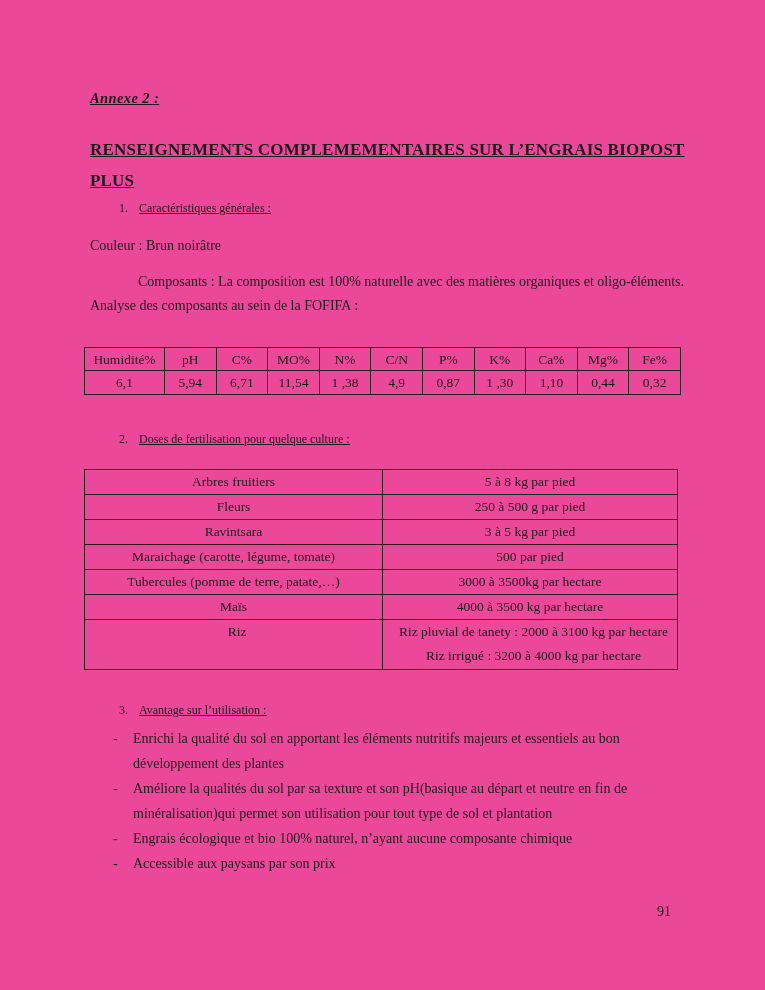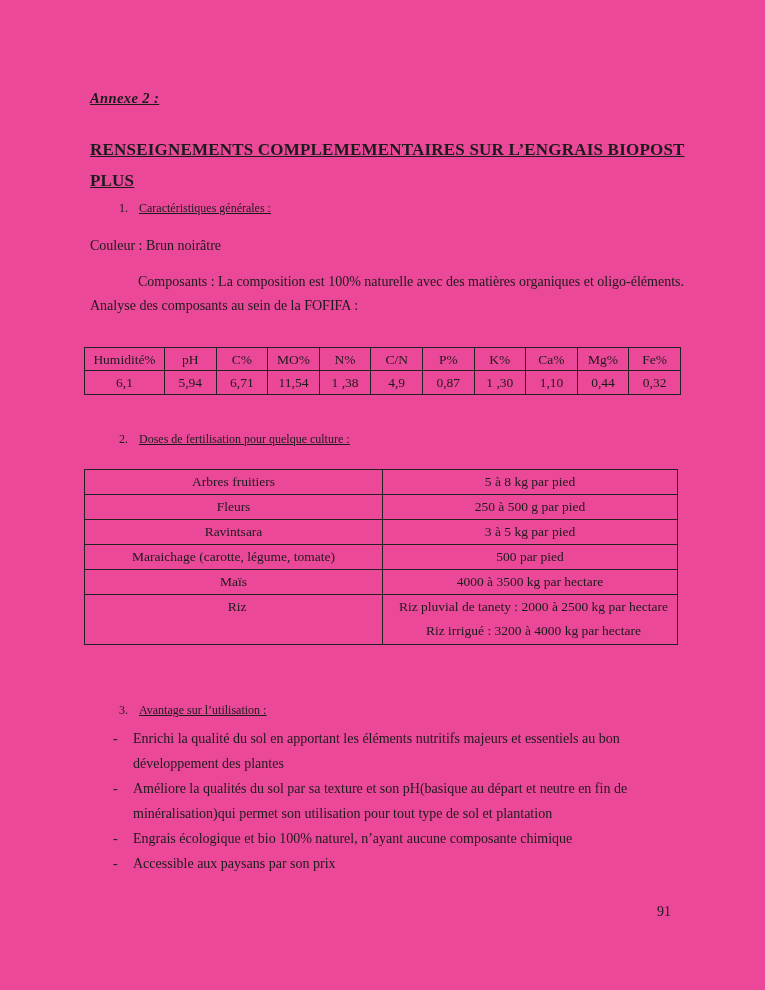--- a/index.html
+++ b/index.html
@@ -132,27 +132,31 @@
     </tr>
     <tr>
       <td>Ravintsara</td>
       <td>3 à 5 kg par pied</td>
     </tr>
     <tr>
       <td>Maraichage (carotte, légume, tomate)</td>
       <td>500 par pied</td>
     </tr>
     <tr>
+      <td>Tubercules (pomme de terre, patate,…)</td>
+      <td>3000 à 3500kg par hectare</td>
+    </tr>
+    <tr>
       <td style="">Maïs</td>
       <td>4000 à 3500 kg par hectare</td>
     </tr>
     <tr class="riz-row">
       <td>Riz</td>
       <td>
-        <div>Riz pluvial de tanety : 2000 à 2500 kg par hectare</div>
+        <div>Riz pluvial de tanety : 2000 à 3100 kg par hectare</div>
         <div class="dose-line2">Riz irrigué : 3200 à 4000 kg par hectare</div>
       </td>
     </tr>
   </tbody>
     </table>
 
   <div class="abs heading" style="top:703px;">
     <span class="hnum">3.</span><span class="htext">Avantage sur l’utilisation :</span>
   </div>
 

